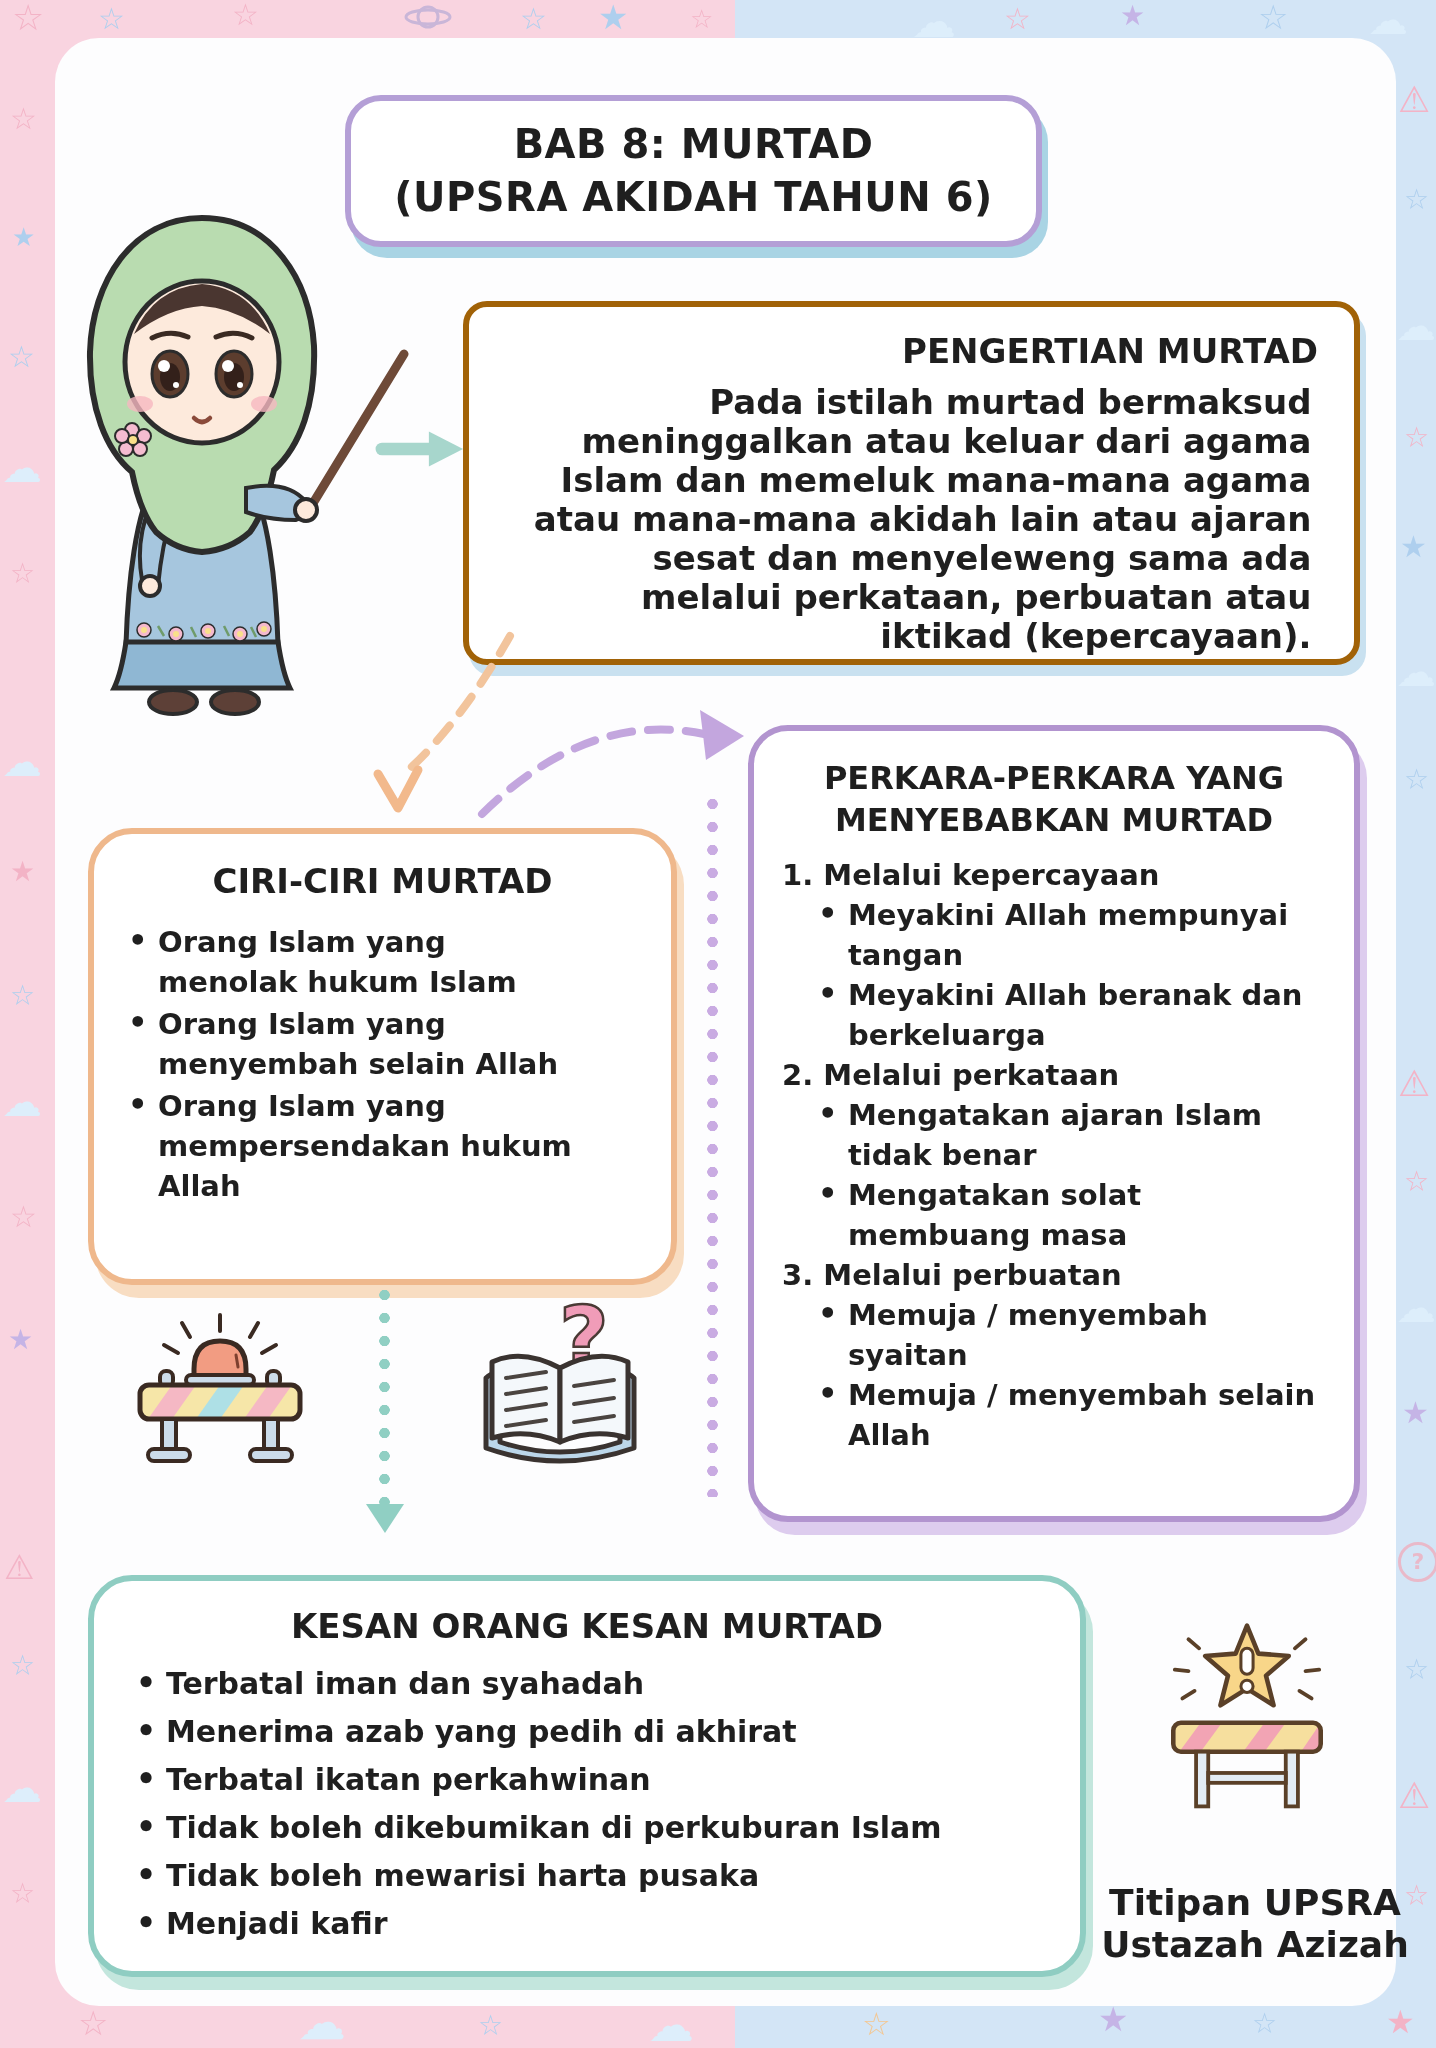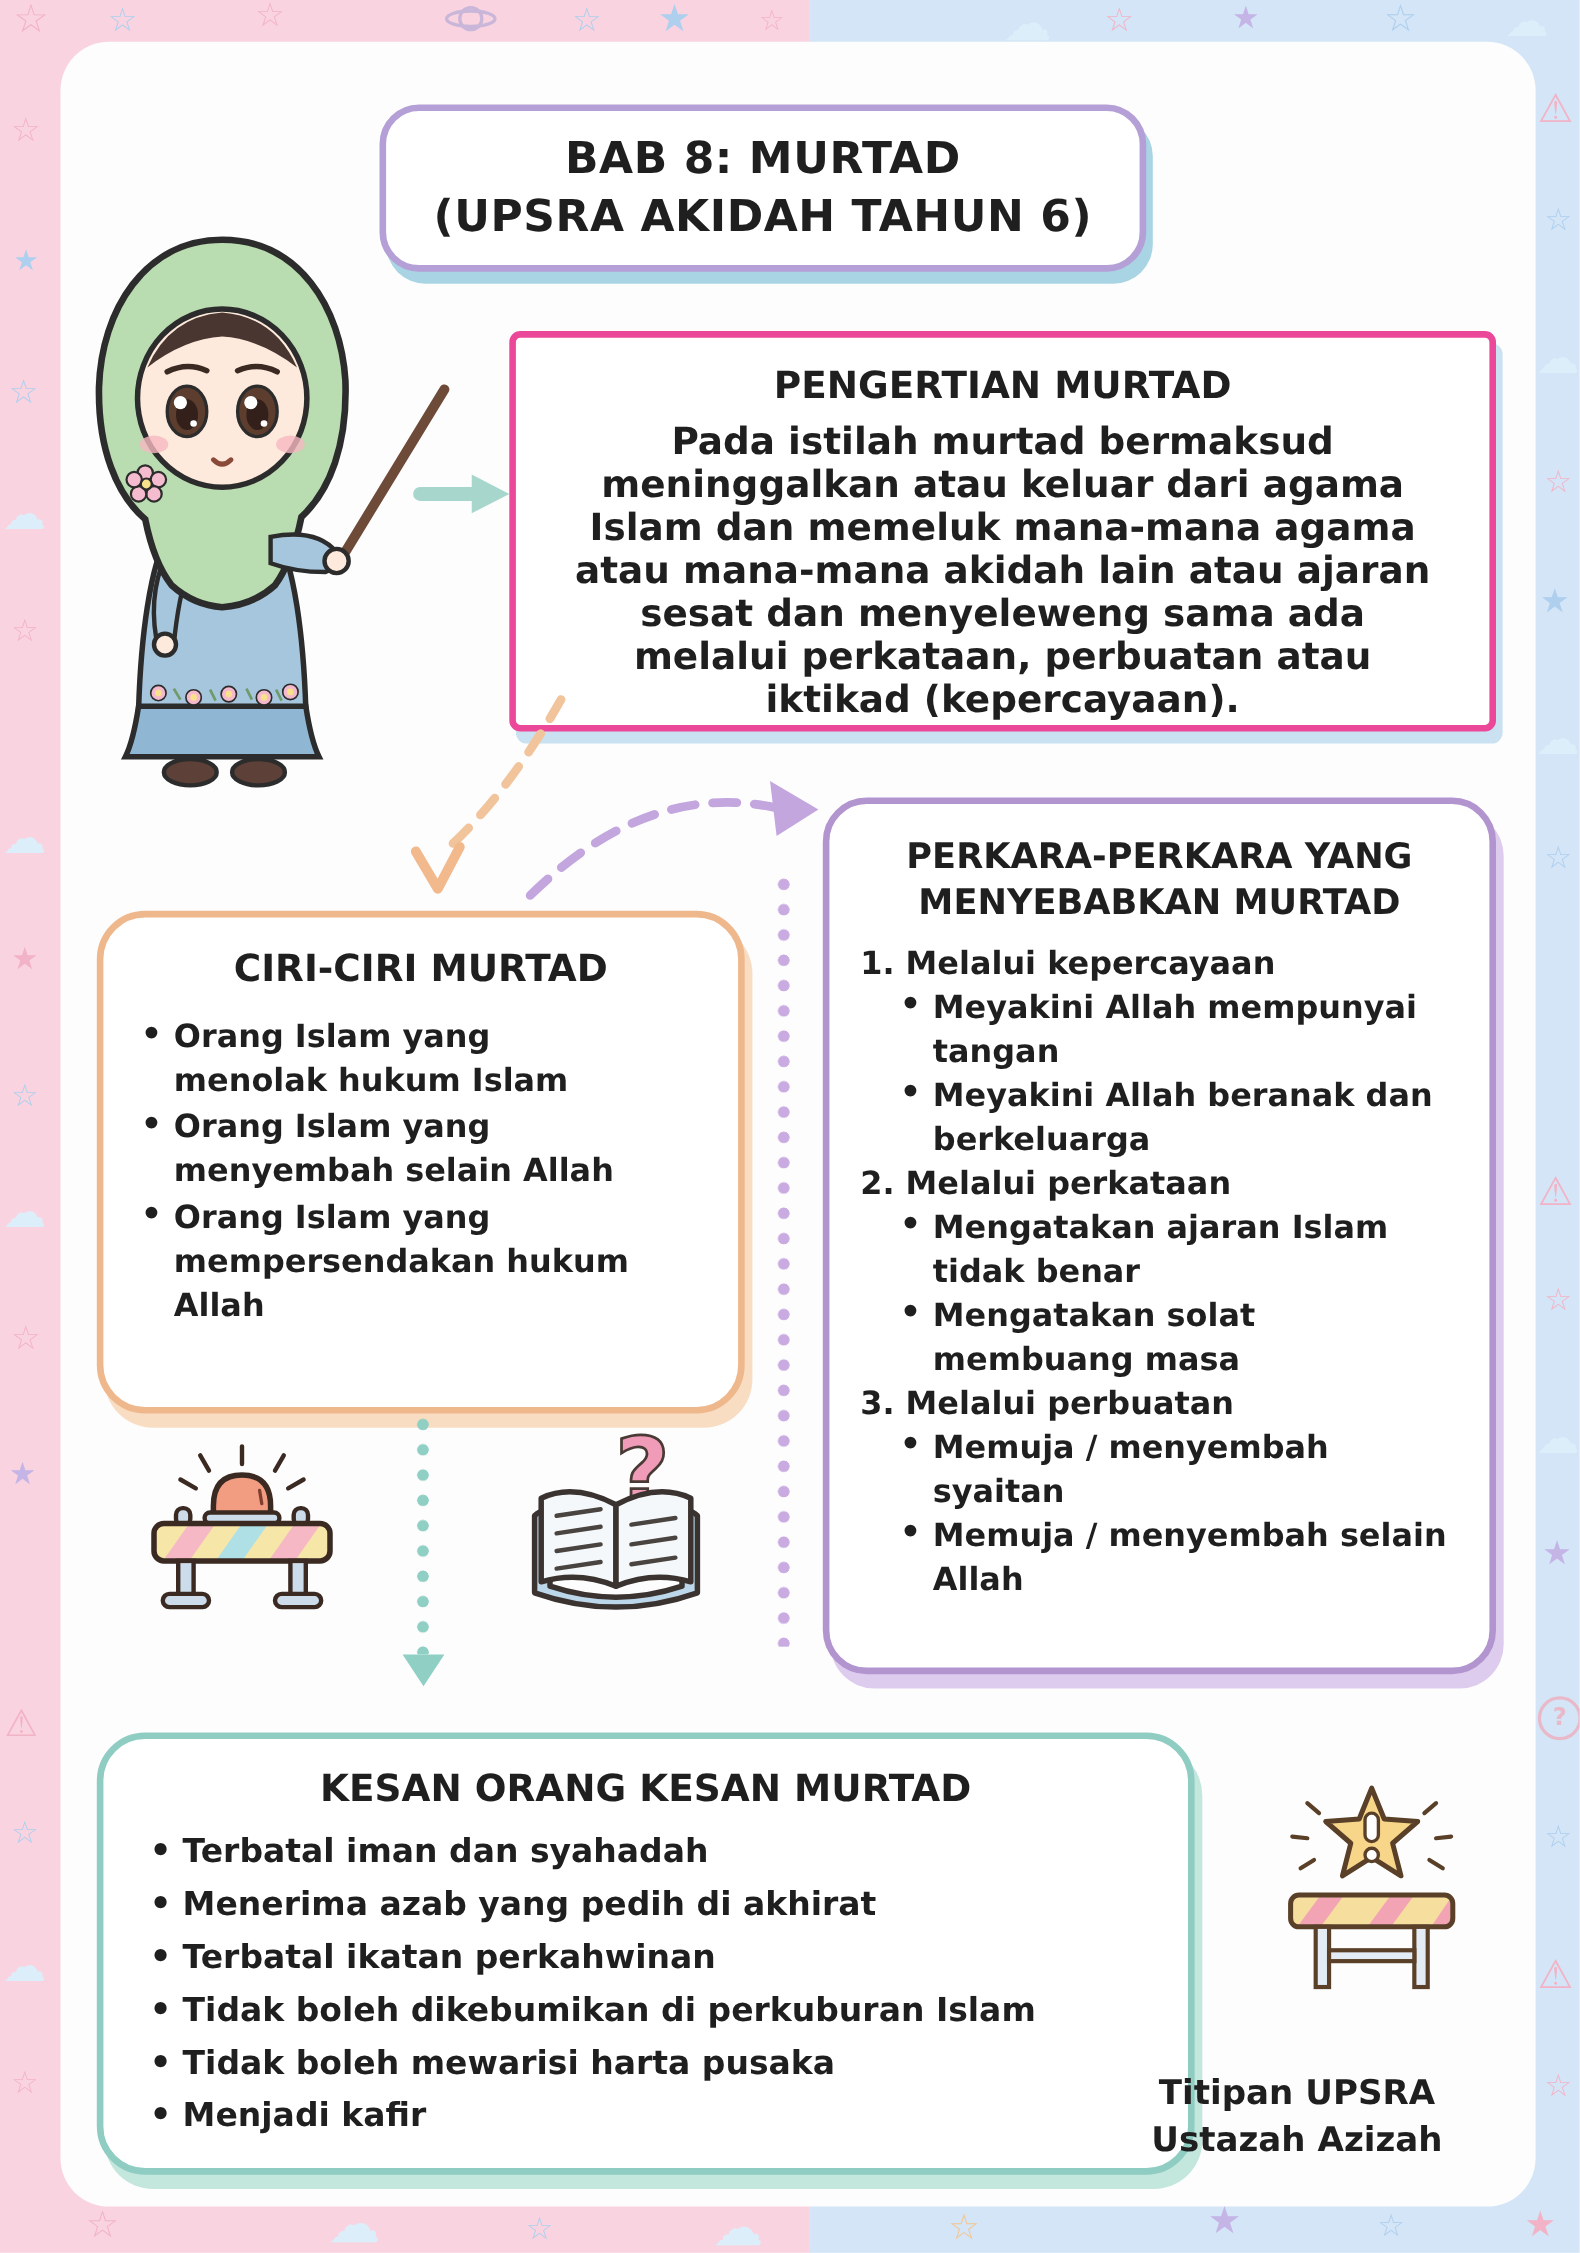--- a/index.html
+++ b/index.html
@@ -30,23 +30,23 @@
     left:345px;top:70px;width:697px;height:152px;
     border:6px solid #b49fd6;border-radius:36px;
     box-shadow:6px 11px 0 0 #a9d4e4;
     display:flex;flex-direction:column;align-items:center;justify-content:center;
     text-align:center;font-weight:bold;font-size:40px;line-height:53px;letter-spacing:.5px;
   }
 
   
   .def-box{
     left:463px;top:276px;width:897px;height:364px;
-    border:6px solid #ec4899;border-radius:10px;
+    border:6px solid #a16207;border-radius:24px;
     box-shadow:6px 11px 0 0 #c9e1f0;
-    padding:22px 36px 0;text-align:center;
+    padding:22px 36px 0;text-align:right;
   }
   .def-box h2{margin:0 0 10px;font-size:34px;line-height:44px;}
   .def-box p{margin:0 auto;max-width:800px;font-size:34px;line-height:39px;font-weight:600;}
 
   
   .traits-box{
     left:88px;top:803px;width:589px;height:457px;
     border:6px solid #efb88c;border-radius:44px;
     box-shadow:7px 13px 0 0 #f8ddc2;
     padding:26px 26px 0;
@@ -84,22 +84,22 @@
   
   .dotline{position:absolute;width:11px;background-repeat:repeat-y;
            background-image:radial-gradient(circle 5px at 50% 11px,var(--dc) 5px,transparent 5.5px);
            background-size:11px 23px;}
   .dot-purple{--dc:#c9abe2;left:707px;top:793px;height:704px;}
   .dot-teal{--dc:#90cfc3;left:379px;top:1284px;height:220px;}
   .tri-down{position:absolute;left:366px;top:1504px;width:0;height:0;
             border-left:19px solid transparent;border-right:19px solid transparent;
             border-top:29px solid #90cfc3;}
 
-  .credit{position:absolute;left:1024px;top:1882px;width:310px;text-align:center;
-          font-size:31px;line-height:42px;font-weight:bold;}
+  .credit{position:absolute;left:1100px;top:1882px;width:310px;text-align:center;
+          font-size:36px;line-height:42px;font-weight:bold;}
   svg{position:absolute;overflow:visible;}
 </style>
 </head>
 <body>
 
 <div id="page">
 
   <div class="card"></div>
 
   <span class="decor st-o c-pink" style="left:12px;top:0;font-size:36px"></span>

